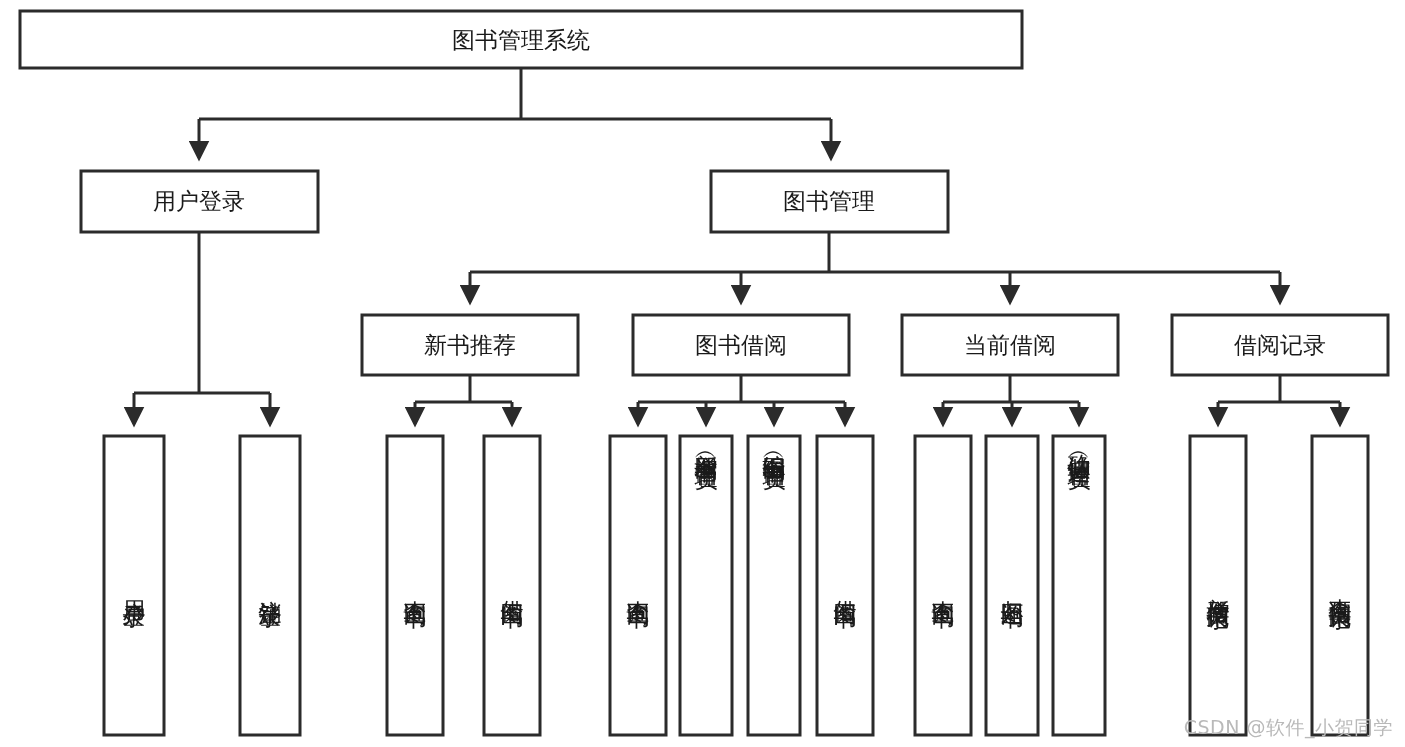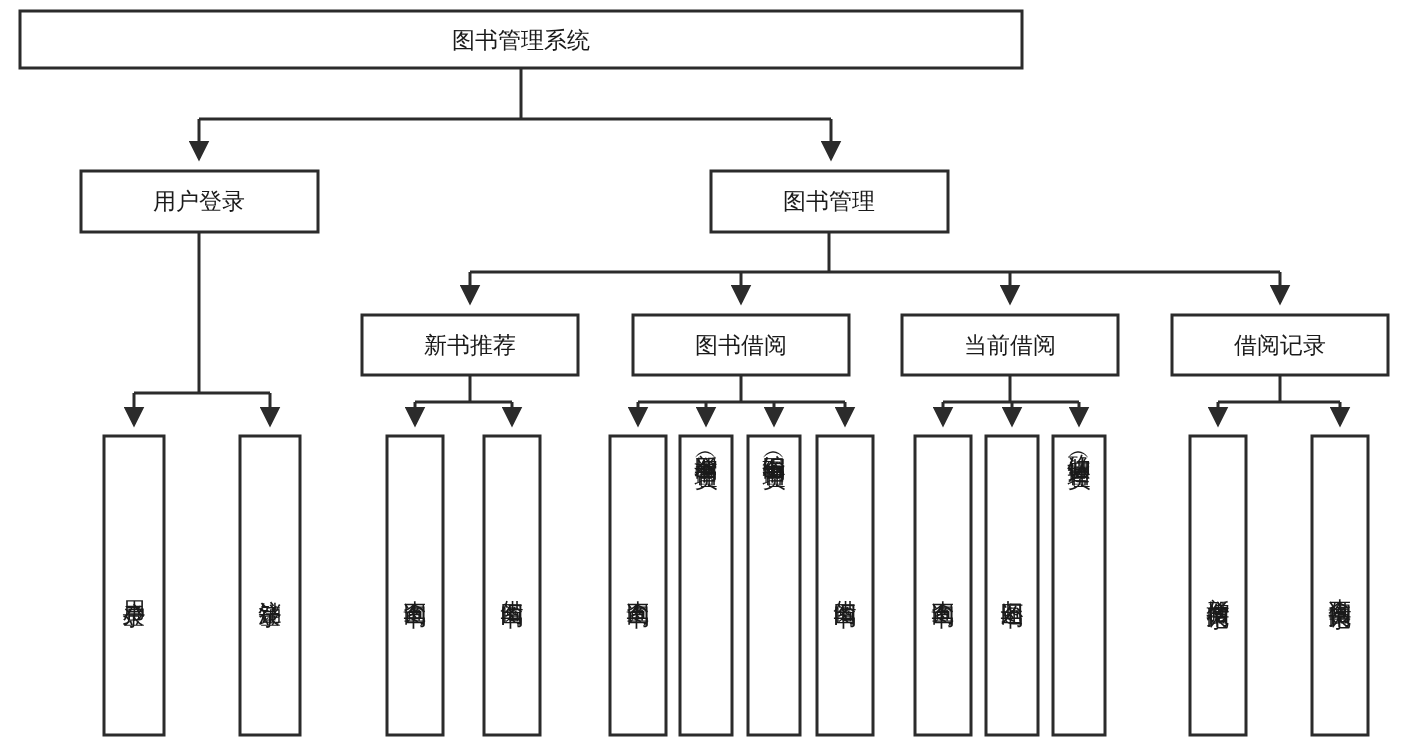--- a/index.html
+++ b/index.html
@@ -248,14 +248,15 @@
   <div class="leaf-label-wrap" style="left:1053px; top:436px; width:52px; height:299px; align-items:flex-start;">
     <span class="leaf-label">确认归还（管理员）</span>
   </div>
   <div class="leaf-label-wrap" style="left:1190px; top:436px; width:56px; height:299px;">
     <span class="leaf-label">新增借阅记录</span>
   </div>
   <div class="leaf-label-wrap" style="left:1312px; top:436px; width:56px; height:299px;">
     <span class="leaf-label">查询借阅记录</span>
   </div>
 
+  <div class="watermark">CSDN @软件_小贺同学</div>
 
 </div>
 
 </body></html>

